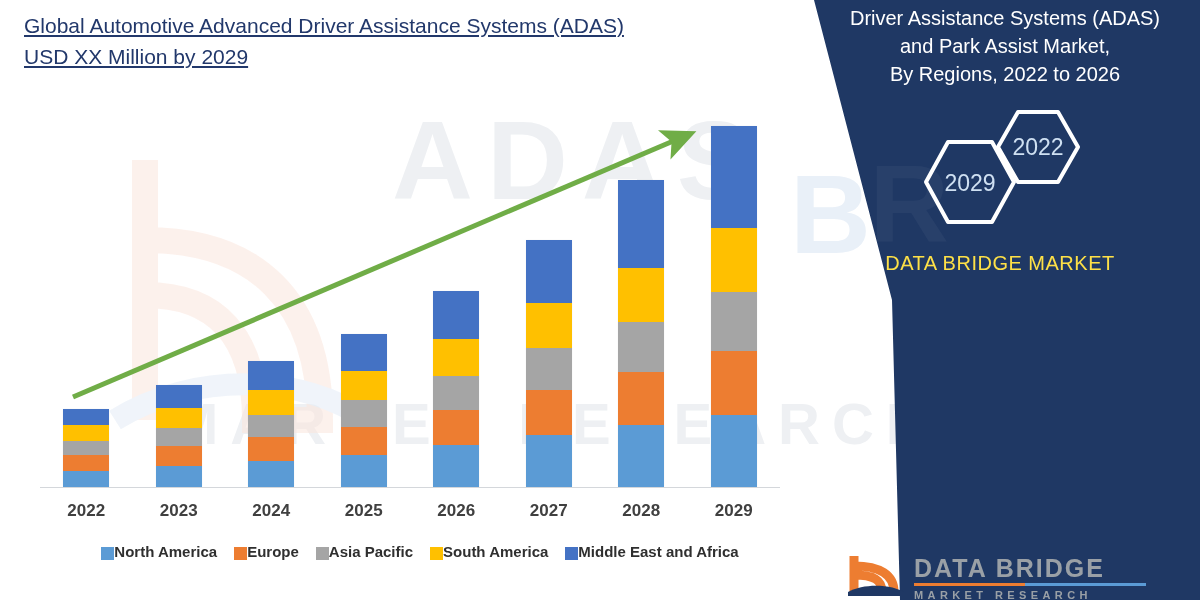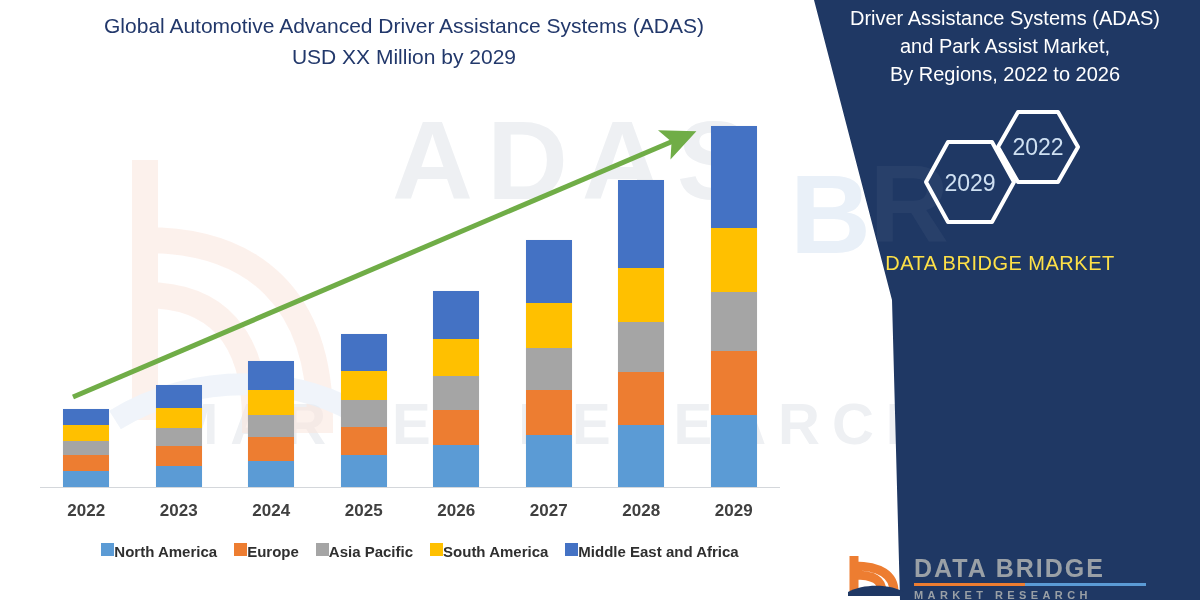--- a/index.html
+++ b/index.html
@@ -56,30 +56,30 @@
     width:90px; text-align:center;
     font-size:17px; font-weight:700; color:#404040;
     font-family:"Liberation Sans", sans-serif;
   }
 
   
   .legend {
     position:absolute; left:40px; top:538px; width:760px; height:26px;
     display:flex; align-items:center; justify-content:center; gap:17px;
   }
-  .legend-item { display:flex; align-items:flex-start; }
+  .legend-item { display:flex; align-items:flex-end; }
   .legend-swatch { width:13px; height:13px; display:inline-block; }
   .legend-text { font-size:15px; font-weight:700; color:#2f2f2f; white-space:nowrap; }
 
   
   .title {
     position:absolute; left:24px; top:10px; width:760px;
-    text-align:center;
     font-size:21px; line-height:31px; color:#22386b; font-weight:400;
     font-family:"Liberation Sans", sans-serif;
+    text-decoration:underline;
   }
   .title span { display:block; }
 
   
   .panel {
     position:absolute; left:800px; top:0; width:400px; height:600px;
     background:#1f3864;
     clip-path: polygon(14px 0, 400px 0, 400px 600px, 100px 600px, 92px 300px);
   }
   .panel-wm {

